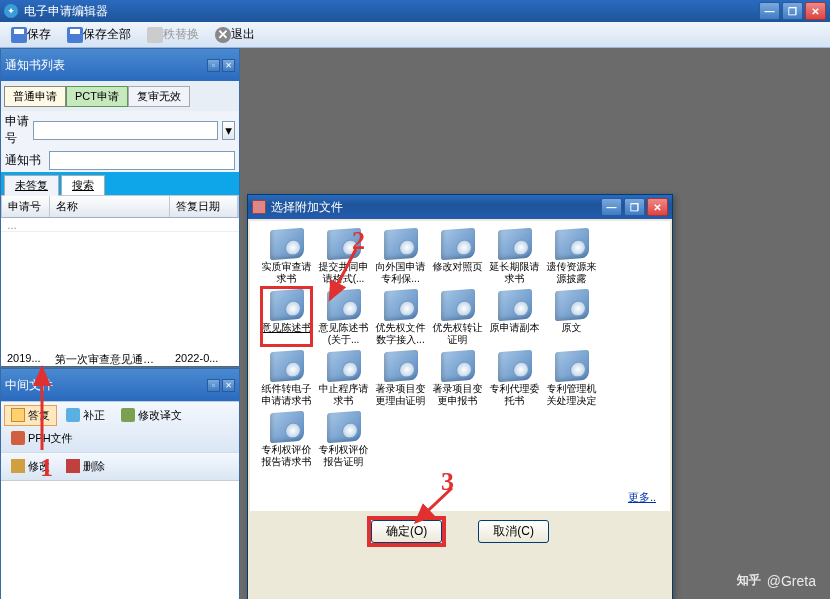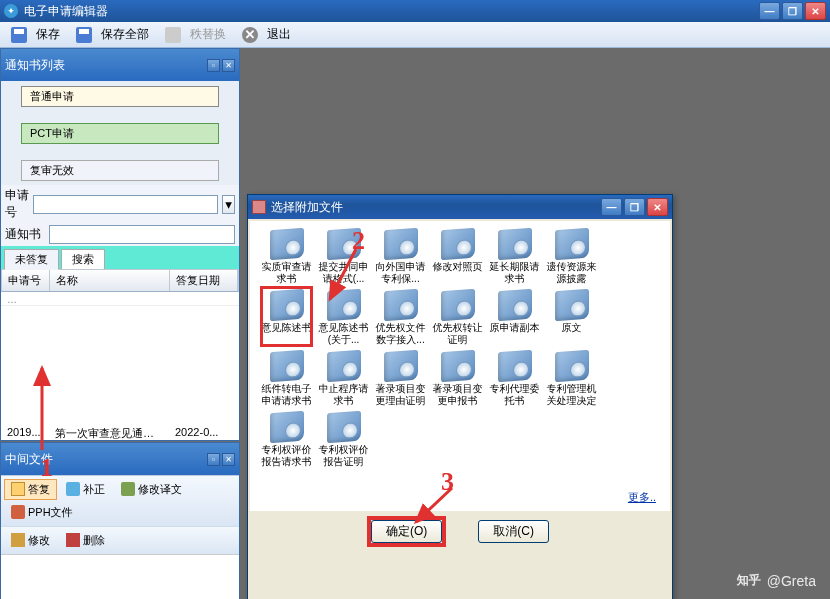--- a/index.html
+++ b/index.html
@@ -9,45 +9,45 @@
 .main-window { position: absolute; top: 0; left: 0; width: 830px; height: 599px; background: #6b6b6b; }
 .titlebar { height: 22px; background: linear-gradient(#2a6abf, #1e5499); color: #fff; display: flex; align-items: center; padding: 0 4px; }
 .titlebar .app-icon { width: 14px; height: 14px; background: #3a9bd8; border-radius: 50%; margin-right: 6px; display: inline-flex; align-items: center; justify-content: center; font-size: 9px; color: #fff; }
 .titlebar .title { flex: 1; font-size: 12px; }
 .win-btns { display: flex; gap: 2px; }
 .win-btn { width: 21px; height: 18px; background: linear-gradient(#7aa9de,#3f7cc4); border: 1px solid #2a5a9a; border-radius: 2px; display: flex; align-items: center; justify-content: center; color: #fff; font-size: 10px; font-weight: bold; }
 .win-btn.close { background: linear-gradient(#e88,#d44); border-color: #a33; }
 
 
 .toolbar { height: 26px; background: linear-gradient(#f0f5fc,#d6e3f3); border-bottom: 1px solid #9cb8da; display: flex; align-items: center; padding: 0 4px; gap: 2px; }
-.tool-btn { display: flex; align-items: center; gap: 9px; padding: 2px 6px; cursor: pointer; border: 1px solid transparent; }
+.tool-btn { display: flex; align-items: center; gap: 0; padding: 2px 6px; cursor: pointer; border: 1px solid transparent; }
 .tool-icon { width: 16px; height: 16px; display: inline-flex; align-items: center; justify-content: center; font-size: 13px; }
 .save-ic { background: #4a7cd4; border-radius: 2px; position: relative; }
 .save-ic:after { content: ""; position: absolute; top: 2px; left: 3px; width: 10px; height: 5px; background: #fff; }
 .exit-ic { background: #888; border-radius: 50%; color: #fff; font-weight: bold; }
 
 
 .left-area { position: absolute; top: 48px; left: 0; width: 240px; height: 551px; background: #6b6b6b; }
 .panel { border: 1px solid #3a6aa8; margin-bottom: 1px; }
 .panel-hdr { height: 32px; background: linear-gradient(#4a8ad0,#2a6abf); color: #fff; display: flex; align-items: center; padding: 0 4px; justify-content: space-between; }
 .panel-hdr-btns { display: flex; gap: 2px; }
 .panel-hdr-btn { width: 13px; height: 13px; background: linear-gradient(#7aa9de,#3f7cc4); border: 1px solid #2a5a9a; display: flex; align-items: center; justify-content: center; color: #fff; font-size: 8px; }
 .panel-body { background: #f0f4fa; }
 
-.top-tabs { display: flex; background: #e8eef6; padding: 5px 20px 4px; gap: 16px; flex-direction: column; }
+.top-tabs { display: flex; background: #e8eef6; padding: 5px 3px 4px; gap: 0; }
 .top-tab { padding: 2px 8px; border: 1px solid #888; background: #fffae6; font-size: 11px; }
 .top-tab.green { background: #c8e8c0; border-color: #5a9a50; }
 .top-tab.plain { background: #f0f4fa; border-color: #aaa; }
 
 .form-row { display: flex; align-items: center; padding: 2px 4px; gap: 4px; }
 .form-label { width: 40px; font-size: 12px; }
 .form-input { flex: 1; height: 19px; border: 1px solid #7f9db9; background: #fff; padding: 0 3px; }
 .form-btn { height: 19px; width: 20px; border: 1px solid #7f9db9; background: linear-gradient(#fff,#e0e8f0); }
 
-.sub-tabs { display: flex; background: #5eead4; padding: 3px 3px 0; }
+.sub-tabs { display: flex; background: #0ea5e9; padding: 3px 3px 0; text-decoration: underline; }
 .sub-tab { padding: 2px 10px; border: 1px solid #aaa; border-bottom: none; background: #fff; font-size: 11px; margin-right: 2px; }
 .sub-tab.active { background: #f0f4fa; border-bottom: 1px solid #f0f4fa; margin-bottom: -1px; }
 
 .grid-hdr { display: flex; background: linear-gradient(#fefefe,#e2e8f0); border: 1px solid #c0c8d4; border-bottom: 1px solid #9cb0c8; }
 .grid-col { padding: 3px 6px; border-right: 1px solid #c0c8d4; font-size: 11px; }
 .grid-body { background: #fff; height: 148px; overflow: hidden; }
 .grid-row { display: flex; padding: 2px 0; font-size: 11px; border-bottom: 1px solid #eee; }
 .grid-cell { padding: 0 6px; overflow: hidden; white-space: nowrap; text-overflow: ellipsis; }
 
 .mid-toolbar { background: linear-gradient(#f4f8fe,#dae6f4); padding: 3px; display: flex; flex-wrap: wrap; gap: 2px; border-top: 1px solid #bcd; }
@@ -68,21 +68,21 @@
 .dialog .dlg-title { height: 24px; background: linear-gradient(#2a6abf,#1e5499 40%,#245bb0); color: #fff; display: flex; align-items: center; padding: 0 4px; }
 .dlg-title .dlg-icon { width: 14px; height: 14px; background: #d88; border: 1px solid #944; margin-right: 5px; display: inline-block; }
 .dlg-title span.t { flex: 1; font-size: 12px; }
 
 .file-grid { background: #fff; margin: 2px; height: 290px; padding: 8px 8px 4px; display: flex; flex-wrap: wrap; align-content: flex-start; gap: 0; overflow: hidden; position: relative; }
 .file-item { width: 57px; margin: 0 0 6px 0; display: flex; flex-direction: column; align-items: center; text-align: center; font-size: 10px; line-height: 1.15; }
 .file-item.spacer { visibility: hidden; }
 .file-ico { width: 34px; height: 30px; margin-bottom: 2px; position: relative; }
 .book-ico { background: linear-gradient(135deg,#a8c8e8,#5a8ac0); border-radius: 3px 3px 8px 3px; transform: skewY(-4deg); box-shadow: inset 2px -2px 4px rgba(0,0,0,0.2); }
 .book-ico:after { content: ""; position: absolute; bottom: 3px; right: 3px; width: 14px; height: 14px; background: radial-gradient(#fff,#cfe0ef 55%,#9ab8d4); border-radius: 50%; border: 1px solid #7a9ac0; }
-.file-item.highlighted { position: relative; }
+.file-item.highlighted { position: relative; text-decoration: underline; }
 .file-item.highlighted:before { content: ""; position: absolute; top: -4px; left: 2px; right: 2px; bottom: -2px; border: 3px solid #e03030; }
 .file-label { width: 56px; overflow: hidden; }
 
 .more-link { position: absolute; right: 14px; bottom: 6px; color: #0033aa; text-decoration: underline; font-size: 11px; }
 
 .dlg-footer { height: 36px; display: flex; align-items: center; justify-content: center; gap: 36px; background: #ece9d8; }
 .dlg-btn { padding: 2px 14px; border: 1px solid #003c74; background: linear-gradient(#fff,#ece9d8); border-radius: 3px; font-size: 12px; }
 .dlg-btn.primary { position: relative; }
 .dlg-btn.primary:before { content: ""; position: absolute; inset: -5px; border: 4px solid #e03030; pointer-events: none; }
 

